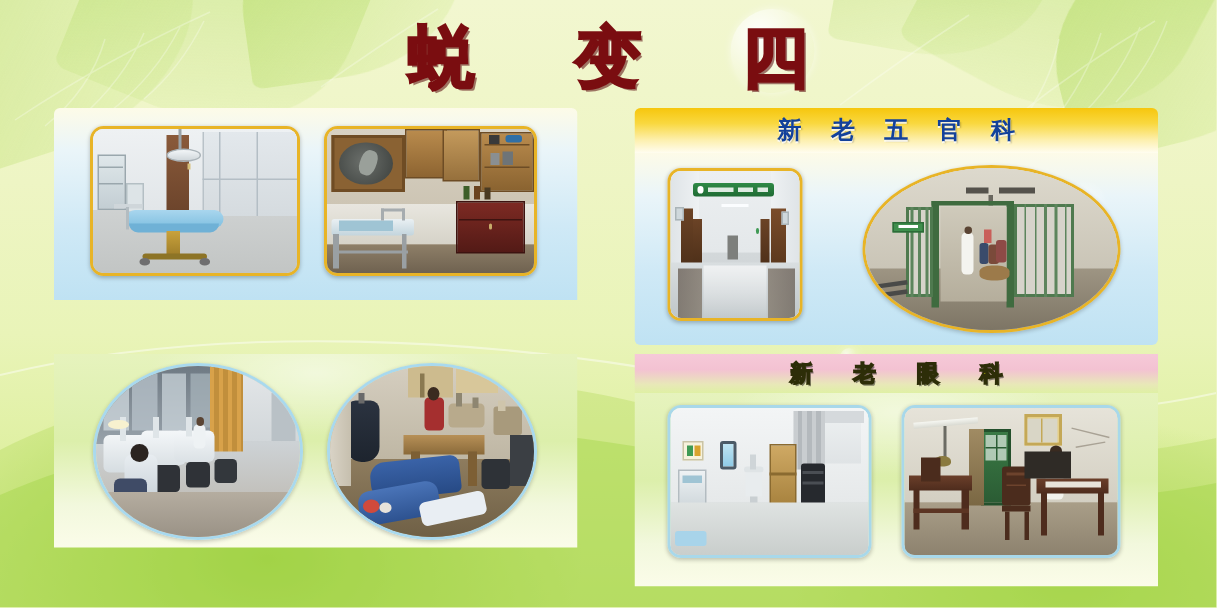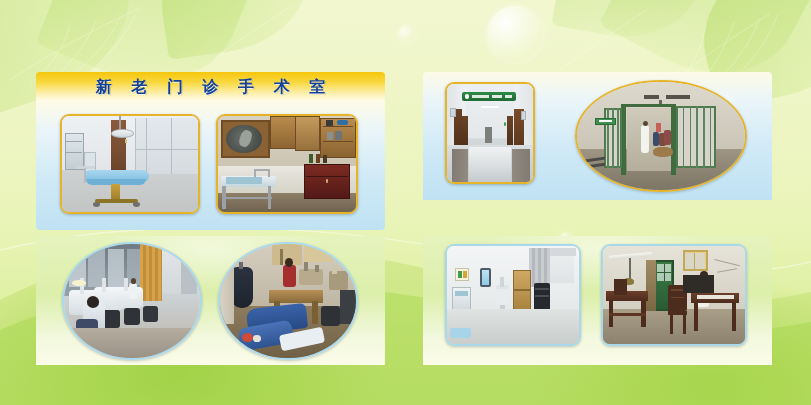--- a/index.html
+++ b/index.html
@@ -151,25 +151,25 @@
   <svg class="swoosh" width="811" height="405" style="left:0;top:0;">
     <path d="M0 300 C 120 238, 300 236, 440 272 C 580 308, 700 316, 811 292 L811 405 L0 405 Z" fill="#b6dd5e" opacity="0.40"></path>
     <path d="M0 330 C 140 268, 320 276, 470 306 C 620 336, 720 340, 811 322 L811 405 L0 405 Z" fill="#9fd23f" opacity="0.38"></path>
     <path d="M0 250 C 150 214, 330 226, 470 252 C 620 280, 720 282, 811 262" fill="none" stroke="#ffffff" stroke-width="1.4" opacity="0.45"></path>
   </svg>
 
   <div class="bubble" style="left:487px;top:6px;width:56px;height:56px;"></div>
   <div class="bubble" style="left:398px;top:26px;width:16px;height:16px;opacity:.75;"></div>
   <div class="bubble" style="left:560px;top:232px;width:12px;height:12px;opacity:.7;"></div>
 
+  <div id="title-wrap">
+    <div id="title">蜕 变 四</div>
+  </div>
 
   <div class="panel panel-top" style="left:36px;top:72px;">
-    <div class="hdr">
-      <div class="t">新 老 门 诊 手 术 室</div>
-    </div>
     <div class="body">
 
       <div class="ph rect-gold" style="left:24px;top:12px;width:140px;height:100px;">
         <div class="scene" style="background:linear-gradient(180deg,#e9ecef 0%,#dfe3e6 52%,#cfd2d2 53%,#c2c5c4 100%);">
           <div class="o" style="left:0;top:0;width:100%;height:56%;background:linear-gradient(180deg,#eef1f3,#e2e6e9);"></div>
           <div class="o" style="left:54%;top:2%;width:46%;height:58%;background:linear-gradient(180deg,#e3e8ec,#d5dbdf);border-left:1px solid #b9c2c8;"></div>
           <div class="o" style="left:62%;top:2%;width:1px;height:58%;background:#b4bec5;"></div>
           <div class="o" style="left:80%;top:2%;width:1px;height:58%;background:#b4bec5;"></div>
           <div class="o" style="left:54%;top:34%;width:46%;height:1px;background:#b4bec5;"></div>
           <div class="o" style="left:36%;top:4%;width:11%;height:52%;background:linear-gradient(180deg,#8a5a3a,#6d452c);"></div>
@@ -229,20 +229,23 @@
           <div class="o" style="left:36%;top:73%;width:2.5%;height:24%;background:#9aa0a3;"></div>
           <div class="o" style="left:3%;top:84%;width:36%;height:2px;background:#9aa0a3;"></div>
           <div class="o" style="left:26%;top:55%;width:12%;height:9%;border:2px solid #a6acaf;border-bottom:none;background:transparent;"></div>
         </div>
       </div>
 
     </div>
   </div>
 
   <div class="panel panel-top" style="left:423px;top:72px;">
+    <div class="hdr">
+      <div class="t">新 老 五 官 科</div>
+    </div>
     <div class="body">
 
       <div class="ph rect-gold" style="left:22px;top:10px;width:90px;height:102px;">
         <div class="scene" style="background:linear-gradient(180deg,#eceff1 0%,#e4e8ea 55%,#d3d8da 56%,#c8cdd0 100%);">
           <div class="o" style="left:0;top:0;width:22%;height:100%;background:linear-gradient(90deg,#dfe4e7,#eef1f3);"></div>
           <div class="o" style="left:78%;top:0;width:22%;height:100%;background:linear-gradient(270deg,#dfe4e7,#eef1f3);"></div>
 
           <div class="o" style="left:18%;top:8%;width:62%;height:9%;background:linear-gradient(180deg,#2f8a46,#1f6b34);border-radius:2px;"></div>
           <div class="o" style="left:21%;top:10.5%;width:5%;height:4.5%;border-radius:50%;background:#ffffff;"></div>
           <div class="o" style="left:29%;top:11%;width:20%;height:3.5%;background:rgba(255,255,255,.85);"></div>
@@ -387,20 +390,23 @@
 
           <div class="o" style="left:74%;top:54%;width:14%;height:18%;background:#2e3237;border-radius:3px;"></div>
           <div class="o" style="left:88%;top:40%;width:12%;height:30%;background:#3b3f44;"></div>
         </div>
       </div>
 
     </div>
   </div>
 
   <div class="panel panel-bot" style="left:423px;top:236px;">
+    <div class="hdr">
+      <div class="t">新 老 眼 科</div>
+    </div>
     <div class="body">
 
       <div class="ph rect-blue" style="left:22px;top:8px;width:136px;height:102px;">
         <div class="scene" style="background:linear-gradient(180deg,#f0f2f3 0%,#e8ebec 62%,#d8dcdb 63%,#cbcfcd 100%);">
           <div class="o" style="left:0;top:0;width:100%;height:64%;background:linear-gradient(180deg,#f3f5f6,#e6e9ea);"></div>
 
           <div class="o" style="left:62%;top:2%;width:34%;height:36%;background:linear-gradient(180deg,#eef1f2,#dfe3e5);"></div>
           <div class="o" style="left:62%;top:2%;width:16%;height:40%;background:repeating-linear-gradient(90deg,#c9cdd0 0 3px,#b4b9bd 3px 6px);"></div>
           <div class="o" style="left:78%;top:2%;width:20%;height:8%;background:#d5d9dc;"></div>
 

